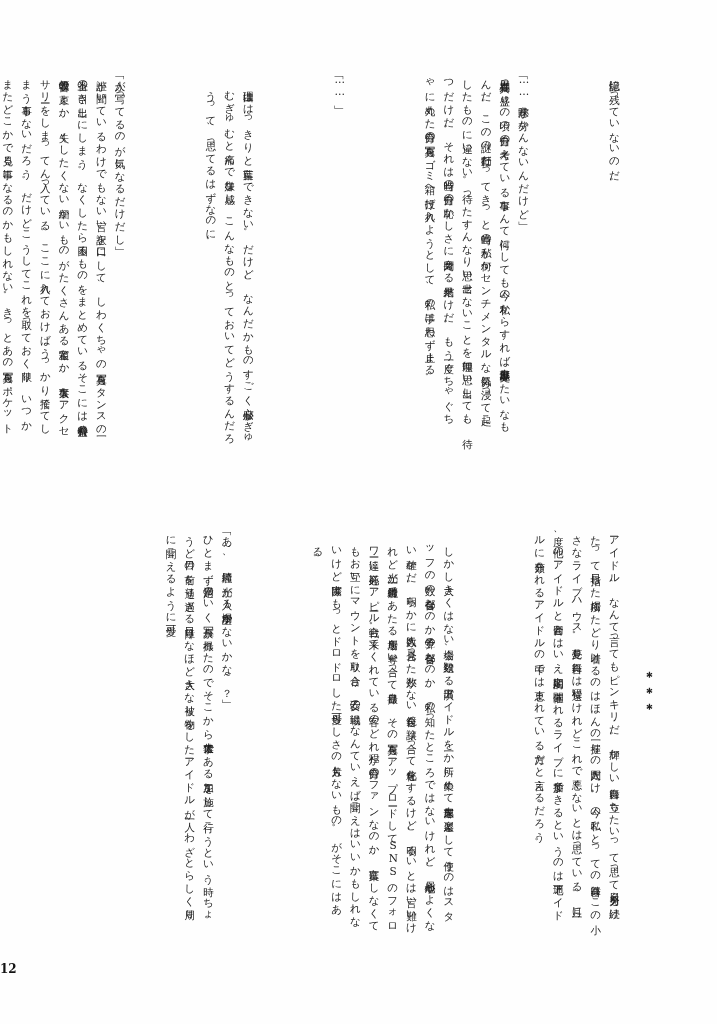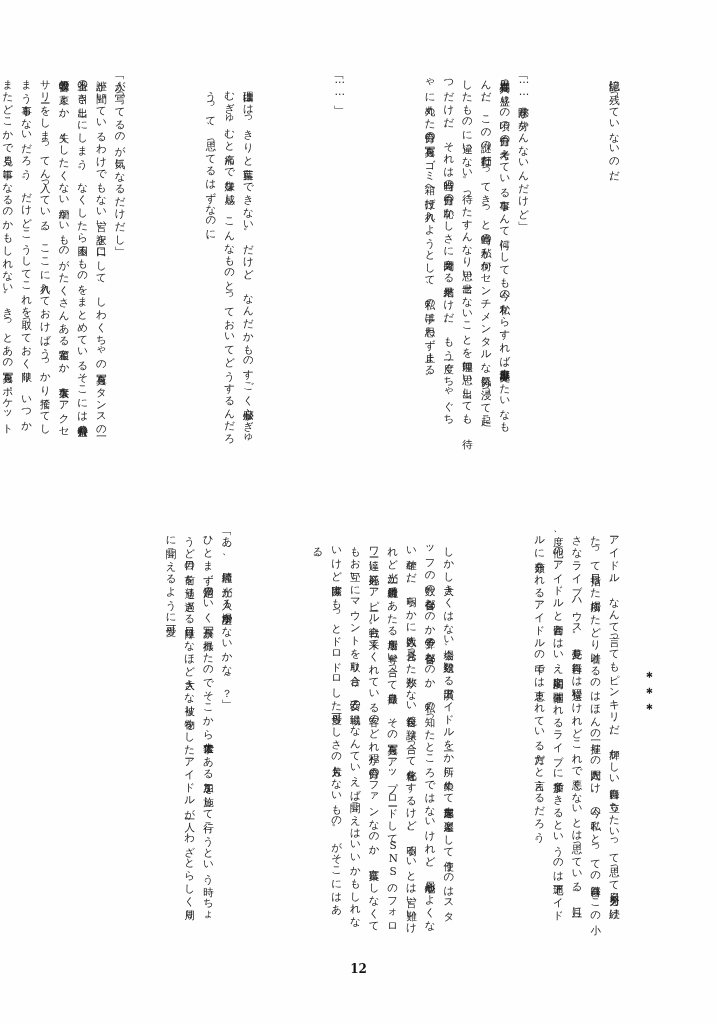--- a/index.html
+++ b/index.html
@@ -99,21 +99,20 @@
     font-family: "DejaVu Serif", "Liberation Serif", serif;
     color: #1c1c1c;
     font-weight: bold;
   }
 
   #page-number {
     position: absolute;
     left: 0;
     right: 0;
     top: 962px;
-    text-align: center;
     font-family: "DejaVu Serif", "Liberation Serif", serif;
     font-size: 12px;
     font-weight: bold;
     color: #111;
   }
 </style>
 </head>
 <body>
 
 <div class="page">

